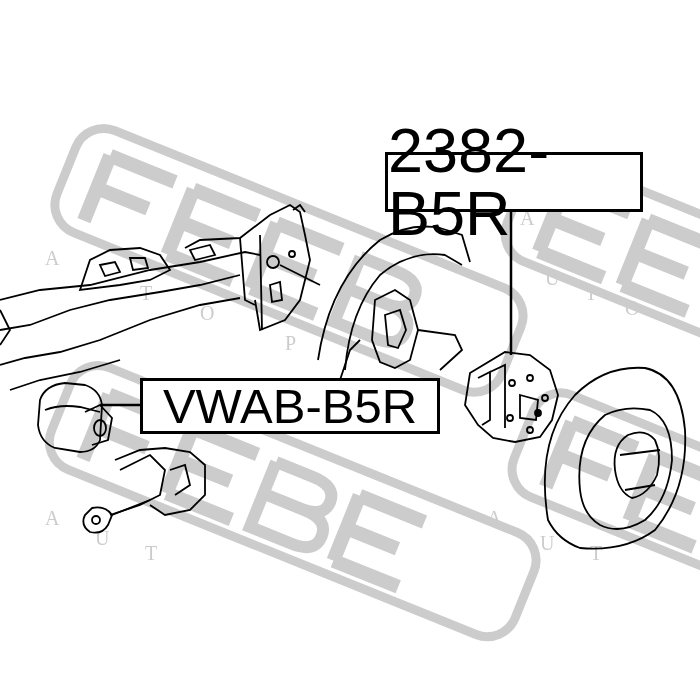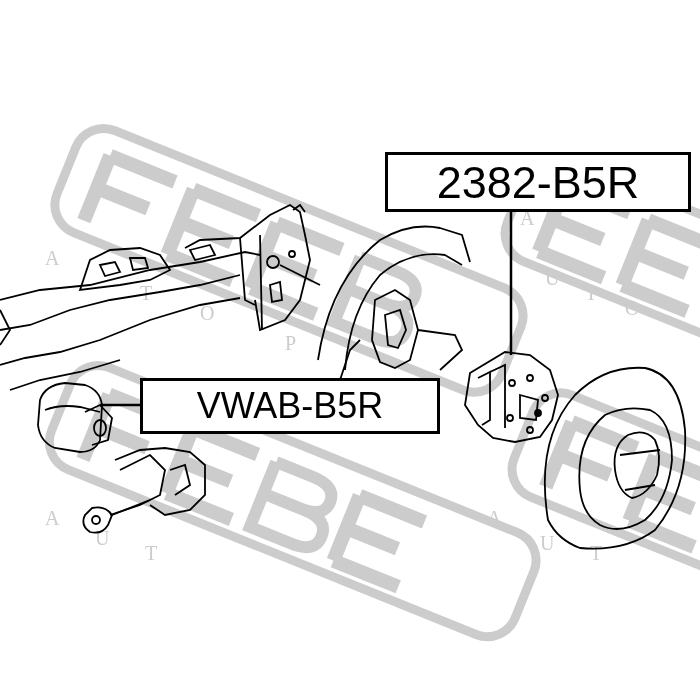--- a/index.html
+++ b/index.html
@@ -6,22 +6,22 @@
   body { width: 700px; height: 700px; position: relative; overflow: hidden;
          font-family: "Liberation Sans", sans-serif; }
   .canvas { position: absolute; left: 0; top: 0; width: 700px; height: 700px; }
   .label-box {
     position: absolute; background: #ffffff; border: 3px solid #000;
     box-sizing: border-box; display: flex; align-items: center; justify-content: center;
     font-family: "Liberation Sans", sans-serif; font-weight: 400; color: #000;
     letter-spacing: 0px; line-height: 1;
   }
   .label-box span { display: block; transform: scaleX(1.0); }
-  #label-2382 { left: 385px; top: 152px; width: 306px; height: 60px; font-size: 45px; }
-  #label-vwab { left: 140px; top: 378px; width: 300px; height: 56px; font-size: 36px; }
+  #label-2382 { left: 385px; top: 152px; width: 258px; height: 60px; font-size: 63px; }
+  #label-vwab { left: 140px; top: 378px; width: 300px; height: 56px; font-size: 49px; }
 </style>
 </head>
 <body>
 
 <svg class="canvas" viewBox="0 0 700 700" xmlns="http://www.w3.org/2000/svg">
 
   <g fill="none" stroke="#c4c4c4" stroke-width="9" opacity="0.85">
 
     <g transform="rotate(22 250 250)">
       <rect x="50" y="190" width="480" height="110" rx="30"></rect>

